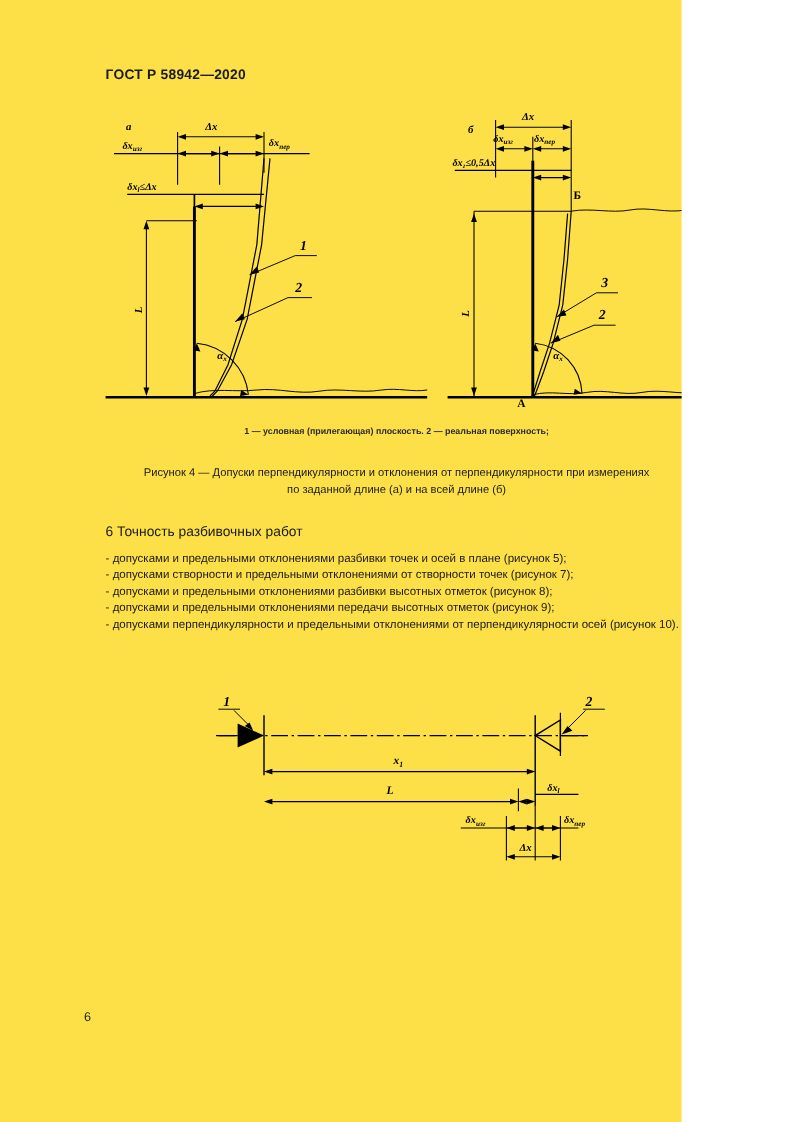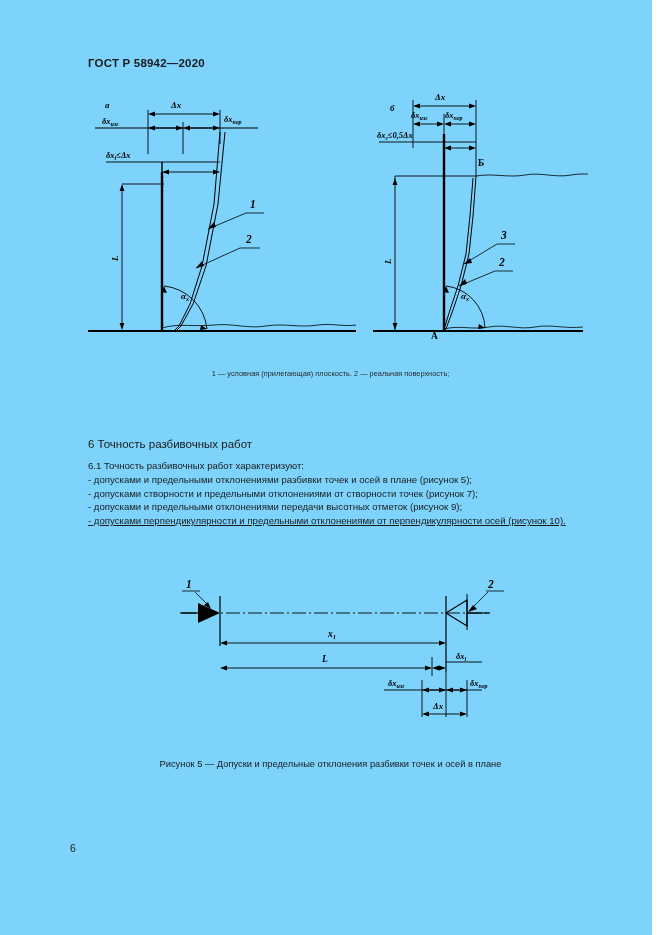--- a/index.html
+++ b/index.html
@@ -6,23 +6,23 @@
     margin: 0;
     padding: 0;
     background: #ffffff;
   }
   body {
     font-family: "Liberation Sans", sans-serif;
     color: #1a1a1a;
   }
   #page {
     position: relative;
-    width: 652px;
+    width: 568px;
     height: 935px;
-    background: #7dd3fc;
+    background: #fde047;
     overflow: hidden;
   }
   .doc-header {
     position: absolute;
     top: 57px;
     left: 88px;
     font-size: 11.5px;
     font-weight: bold;
     letter-spacing: 0.2px;
     color: #1a1a1a;
@@ -45,21 +45,21 @@
   }
   .fig-caption-small {
     position: absolute;
     left: 0;
     width: 661px;
     text-align: center;
     font-size: 7.4px;
     color: #2b2b2b;
     line-height: 12px;
   }
-  #fig4-note { top: 368px; }
+  #fig4-note { top: 354px; font-weight: bold; }
   .fig-title {
     position: absolute;
     left: 0;
     width: 661px;
     text-align: center;
     font-size: 9.3px;
     color: #1a1a1a;
     line-height: 13.5px;
   }
   #fig4-title { top: 388px; }
@@ -81,21 +81,20 @@
     line-height: 13.8px;
     color: #1a1a1a;
   }
   .body-block p {
     margin: 0;
     text-indent: 18px;
   }
   .body-block p.just {
     text-align: justify;
     text-justify: inter-word;
-    text-decoration: underline;
   }
 
   
   .fig5-wrap {
     position: absolute;
     left: 170px;
     top: 572px;
     width: 340px;
     height: 148px;
   }
@@ -285,27 +284,31 @@
           <text x="126" y="180" font-size="11.5" font-style="italic" font-weight="bold">2</text>
         </g>
       </g>
     </svg>
   </div>
 
   <div class="fig-caption-small" id="fig4-note">
     <div>1 — условная (прилегающая) плоскость. 2 — реальная поверхность;</div>
   </div>
 
+  <div class="fig-title" id="fig4-title">
+    <div>Рисунок 4 — Допуски перпендикулярности и отклонения от перпендикулярности при измерениях</div>
+    <div>по заданной длине (а) и на всей длине (б)</div>
+  </div>
 
   <div class="section-heading">6 Точность разбивочных работ</div>
 
   <div class="body-block">
-    <p>6.1 Точность разбивочных работ характеризуют:</p>
     <p>- допусками и предельными отклонениями разбивки точек и осей в плане (рисунок 5);</p>
     <p>- допусками створности и предельными отклонениями от створности точек (рисунок 7);</p>
+    <p>- допусками и предельными отклонениями разбивки высотных отметок (рисунок 8);</p>
     <p>- допусками и предельными отклонениями передачи высотных отметок (рисунок 9);</p>
     <p class="just">- допусками перпендикулярности и предельными отклонениями от перпендикулярности осей (рисунок 10).</p>
   </div>
 
   <div class="fig5-wrap">
     <svg width="340" height="150" viewBox="0 0 340 150">
 
       <g>
         <text x="16" y="16" font-size="11.5" font-style="italic" font-weight="bold">1</text>
         <line x1="12" y1="19" x2="30" y2="19" stroke="#000" stroke-width="0.8"></line>
@@ -387,16 +390,15 @@
       <g>
         <line x1="254" y1="142" x2="295" y2="142" stroke="#000" stroke-width="0.9"></line>
         <polygon points="252,142 259,139.6 259,144.4" fill="#000"></polygon>
         <polygon points="297,142 290,139.6 290,144.4" fill="#000"></polygon>
         <text x="263" y="137" font-size="9" font-style="italic" font-weight="bold">Δx</text>
       </g>
     </svg>
   </div>
 
 
-  <div class="fig-title" id="fig5-title">Рисунок 5 — Допуски и предельные отклонения разбивки точек и осей в плане</div>
 
   <div class="page-number">6</div>
 </div>
 
 </body></html>

